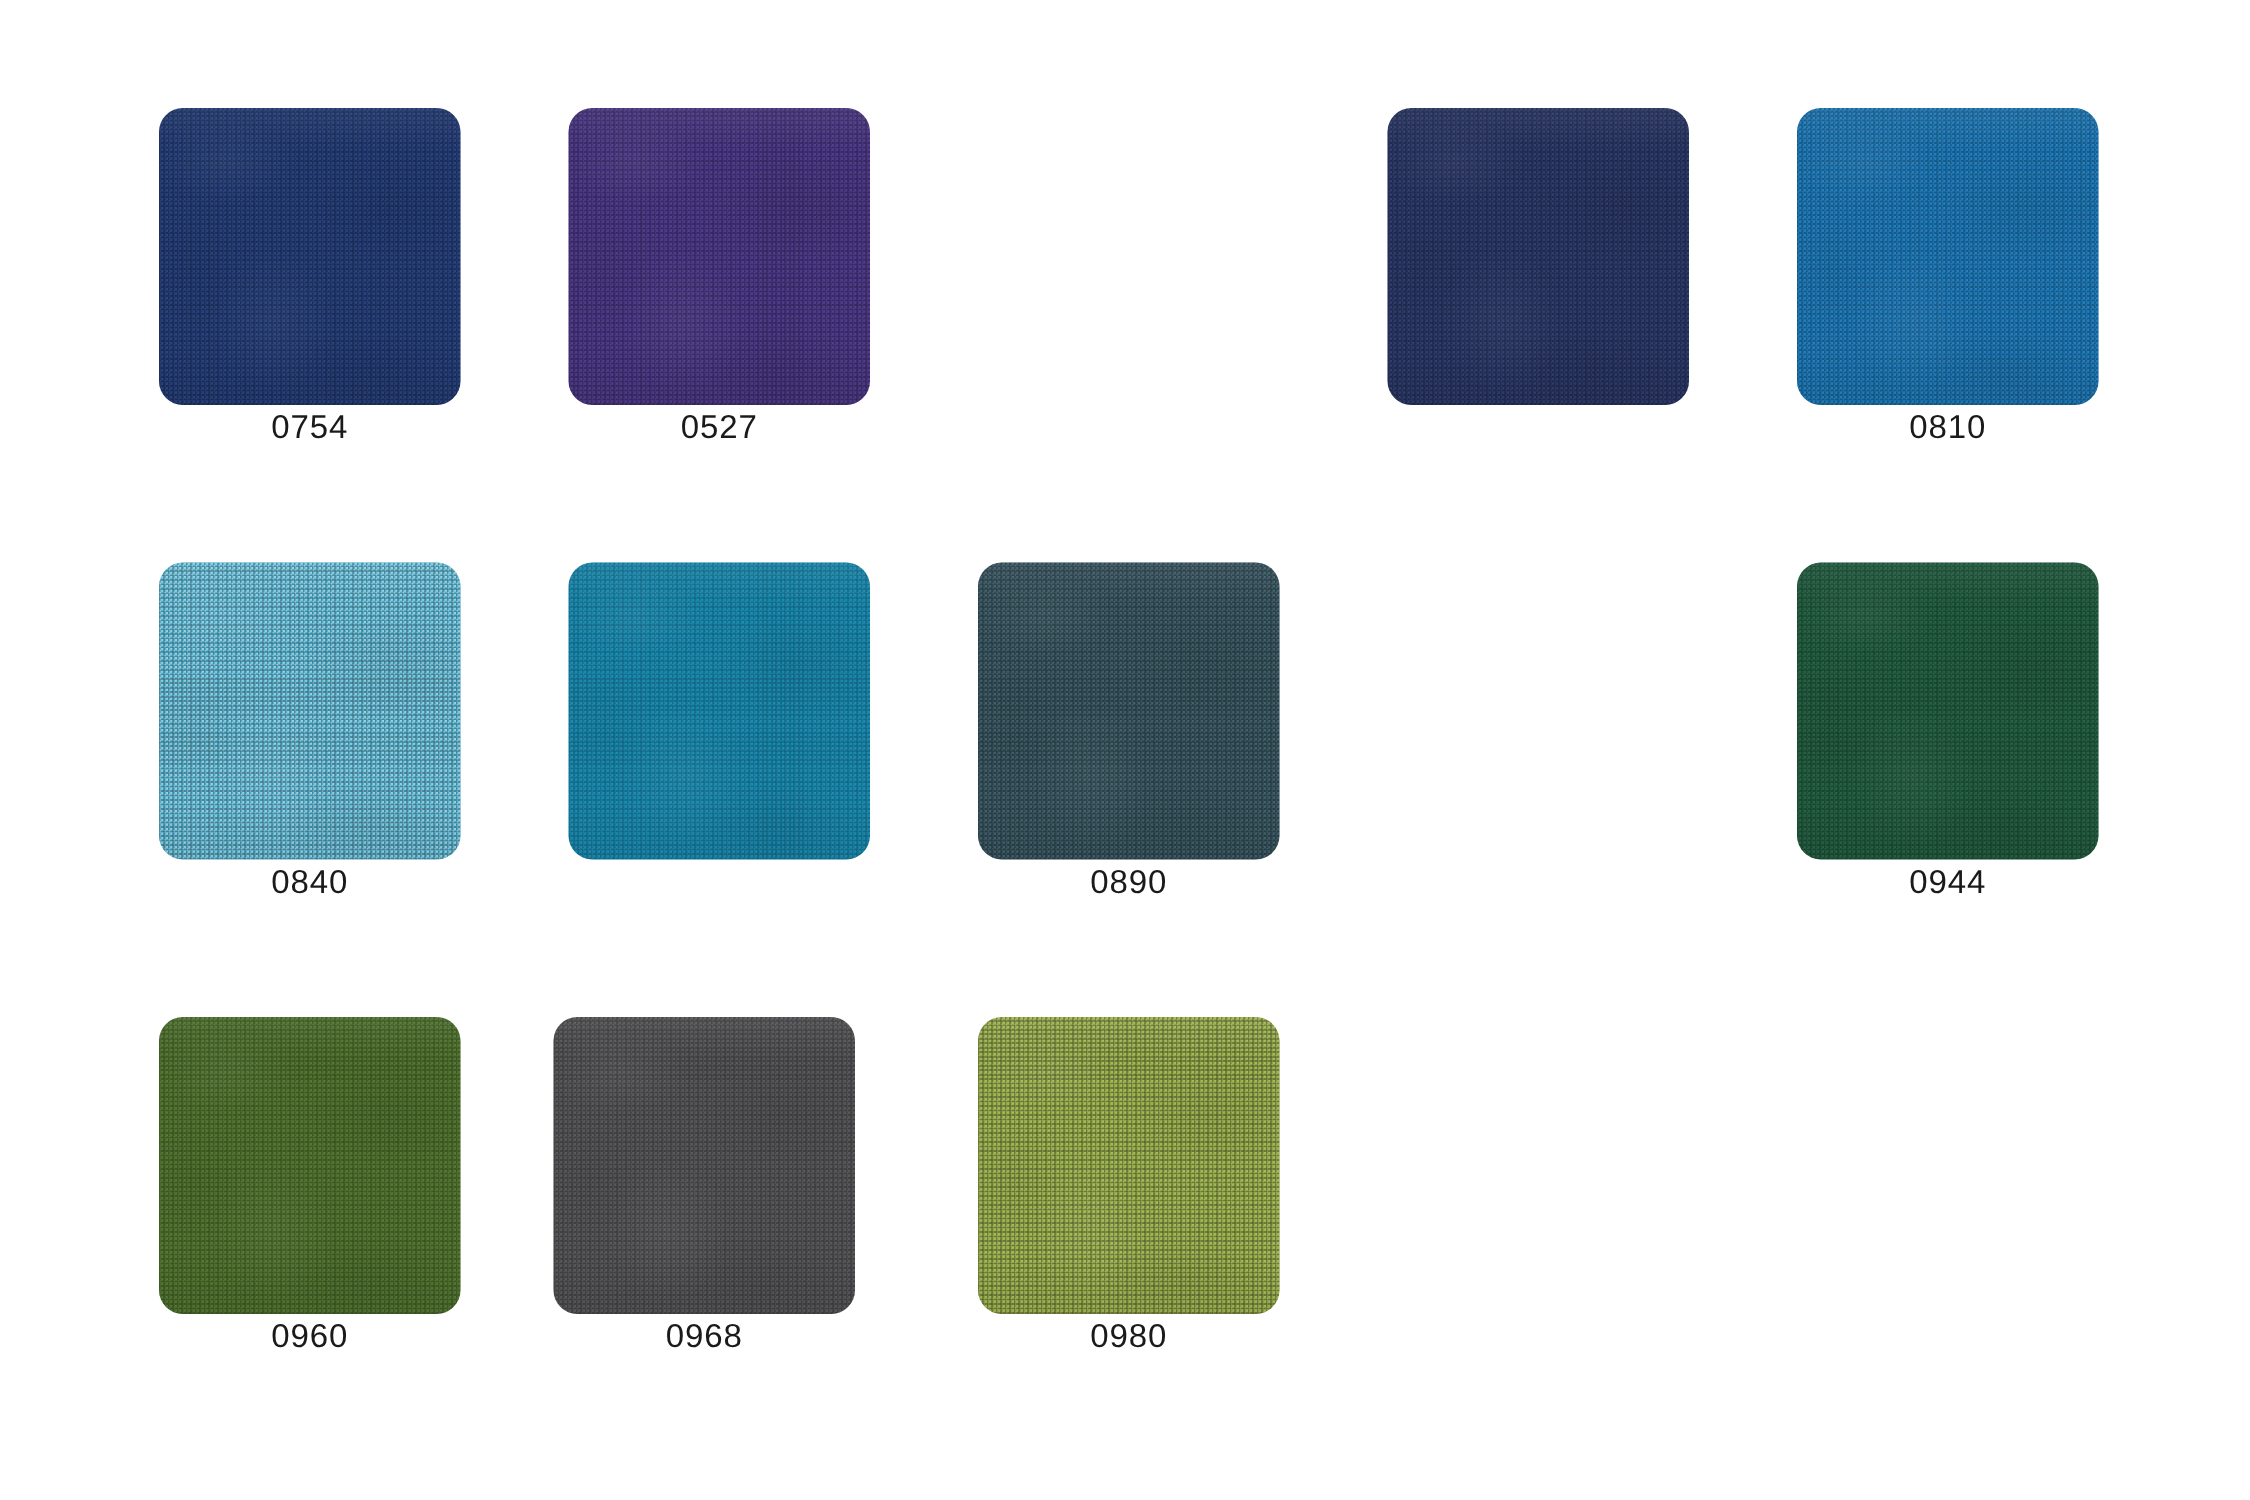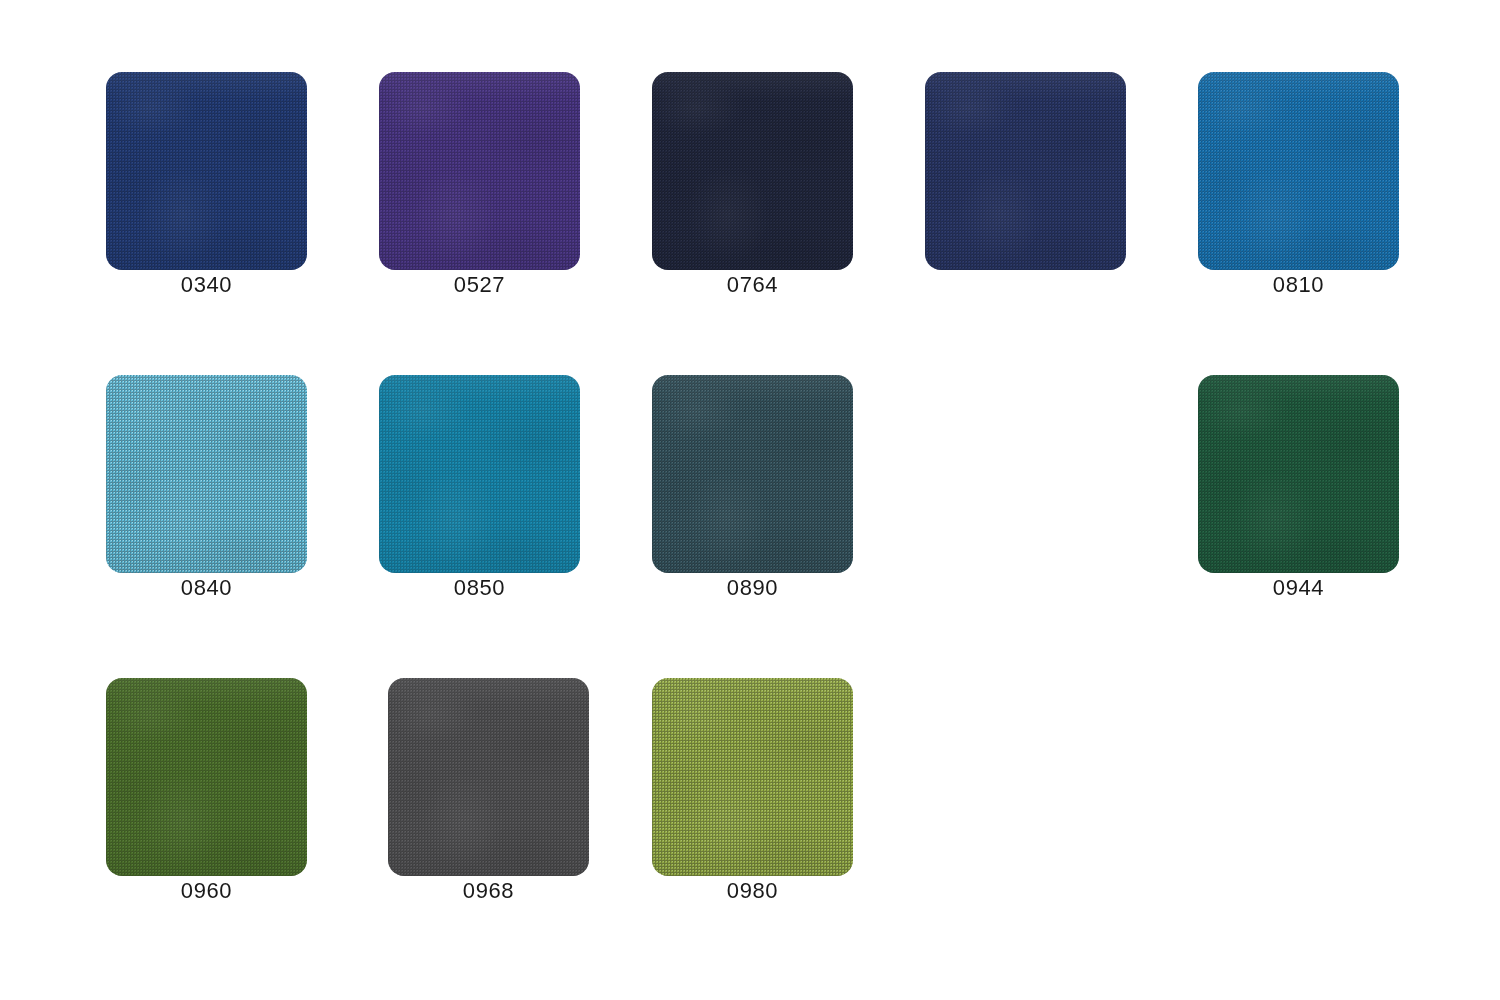--- a/index.html
+++ b/index.html
@@ -108,40 +108,31 @@
 <body>
 
 <div id="swatch-grid">
     <div class="swatch-cell" style="left: 0px; top: 0px;">
       <div class="swatch-chip" style="background-color: rgb(29, 54, 112); width: 201px; height: 198px; border-radius: 16px; --pitch: 3px; --hi: 0.07; --lo: 0.16;">
         <div class="weave weave-check"></div>
         <div class="weave weave-shadow"></div>
         <div class="weave weave-mottle"></div>
         <div class="weave weave-vignette"></div>
       </div>
-      <div class="swatch-label" style="top: 198px; width: 201px; font-size: 22px;">0340</div>
+      <div class="swatch-label" style="top: 198px; width: 201px; font-size: 22px;">0754</div>
     </div>
     <div class="swatch-cell" style="left: 273px; top: 0px;">
       <div class="swatch-chip" style="background-color: rgb(68, 48, 126); width: 201px; height: 198px; border-radius: 16px; --pitch: 3px; --hi: 0.07; --lo: 0.16;">
         <div class="weave weave-check"></div>
         <div class="weave weave-shadow"></div>
         <div class="weave weave-mottle"></div>
         <div class="weave weave-vignette"></div>
       </div>
       <div class="swatch-label" style="top: 198px; width: 201px; font-size: 22px;">0527</div>
     </div>
-    <div class="swatch-cell" style="left: 546px; top: 0px;">
-      <div class="swatch-chip" style="background-color: rgb(28, 34, 56); width: 201px; height: 198px; border-radius: 16px; --pitch: 3px; --hi: 0.06; --lo: 0.14;">
-        <div class="weave weave-check"></div>
-        <div class="weave weave-shadow"></div>
-        <div class="weave weave-mottle"></div>
-        <div class="weave weave-vignette"></div>
-      </div>
-      <div class="swatch-label" style="top: 198px; width: 201px; font-size: 22px;">0764</div>
-    </div>
     <div class="swatch-cell" style="left: 819px; top: 0px;">
       <div class="swatch-chip" style="background-color: rgb(35, 48, 95); width: 201px; height: 198px; border-radius: 16px; --pitch: 3px; --hi: 0.07; --lo: 0.15;">
         <div class="weave weave-check"></div>
         <div class="weave weave-shadow"></div>
         <div class="weave weave-mottle"></div>
         <div class="weave weave-vignette"></div>
       </div>
     </div>
     <div class="swatch-cell" style="left: 1092px; top: 0px;">
       <div class="swatch-chip" style="background-color: rgb(13, 105, 168); width: 201px; height: 198px; border-radius: 16px; --pitch: 3px; --hi: 0.14; --lo: 0.12;">
@@ -161,21 +152,20 @@
       </div>
       <div class="swatch-label" style="top: 198px; width: 201px; font-size: 22px;">0840</div>
     </div>
     <div class="swatch-cell" style="left: 273px; top: 303px;">
       <div class="swatch-chip" style="background-color: rgb(15, 127, 165); width: 201px; height: 198px; border-radius: 16px; --pitch: 3px; --hi: 0.09; --lo: 0.12;">
         <div class="weave weave-check"></div>
         <div class="weave weave-shadow"></div>
         <div class="weave weave-mottle"></div>
         <div class="weave weave-vignette"></div>
       </div>
-      <div class="swatch-label" style="top: 198px; width: 201px; font-size: 22px;">0850</div>
     </div>
     <div class="swatch-cell" style="left: 546px; top: 303px;">
       <div class="swatch-chip" style="background-color: rgb(44, 74, 85); width: 201px; height: 198px; border-radius: 16px; --pitch: 3px; --hi: 0.12; --lo: 0.16;">
         <div class="weave weave-check"></div>
         <div class="weave weave-shadow"></div>
         <div class="weave weave-mottle"></div>
         <div class="weave weave-vignette"></div>
       </div>
       <div class="swatch-label" style="top: 198px; width: 201px; font-size: 22px;">0890</div>
     </div>
@@ -190,21 +180,21 @@
     </div>
     <div class="swatch-cell" style="left: 0px; top: 606px;">
       <div class="swatch-chip" style="background-color: rgb(70, 106, 37); width: 201px; height: 198px; border-radius: 16px; --pitch: 3px; --hi: 0.09; --lo: 0.15;">
         <div class="weave weave-check"></div>
         <div class="weave weave-shadow"></div>
         <div class="weave weave-mottle"></div>
         <div class="weave weave-vignette"></div>
       </div>
       <div class="swatch-label" style="top: 198px; width: 201px; font-size: 22px;">0960</div>
     </div>
-    <div class="swatch-cell" style="left: 282px; top: 606px; text-decoration: underline;">
+    <div class="swatch-cell" style="left: 263px; top: 606px; text-decoration: underline;">
       <div class="swatch-chip" style="background-color: rgb(74, 74, 76); width: 201px; height: 198px; border-radius: 16px; --pitch: 3px; --hi: 0.09; --lo: 0.14;">
         <div class="weave weave-check"></div>
         <div class="weave weave-shadow"></div>
         <div class="weave weave-mottle"></div>
         <div class="weave weave-vignette"></div>
       </div>
       <div class="swatch-label" style="top: 198px; width: 201px; font-size: 22px;">0968</div>
     </div>
     <div class="swatch-cell" style="left: 546px; top: 606px;">
       <div class="swatch-chip" style="background-color: rgb(138, 162, 56); width: 201px; height: 198px; border-radius: 16px; --pitch: 3px; --hi: 0.24; --lo: 0.22;">

